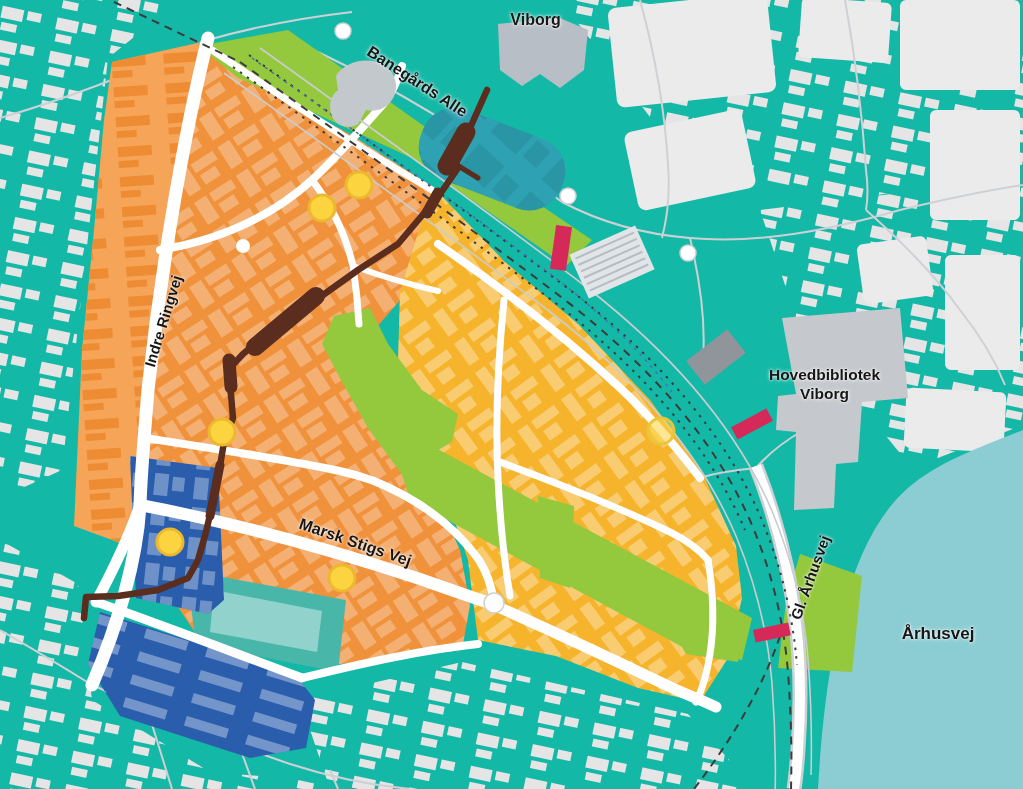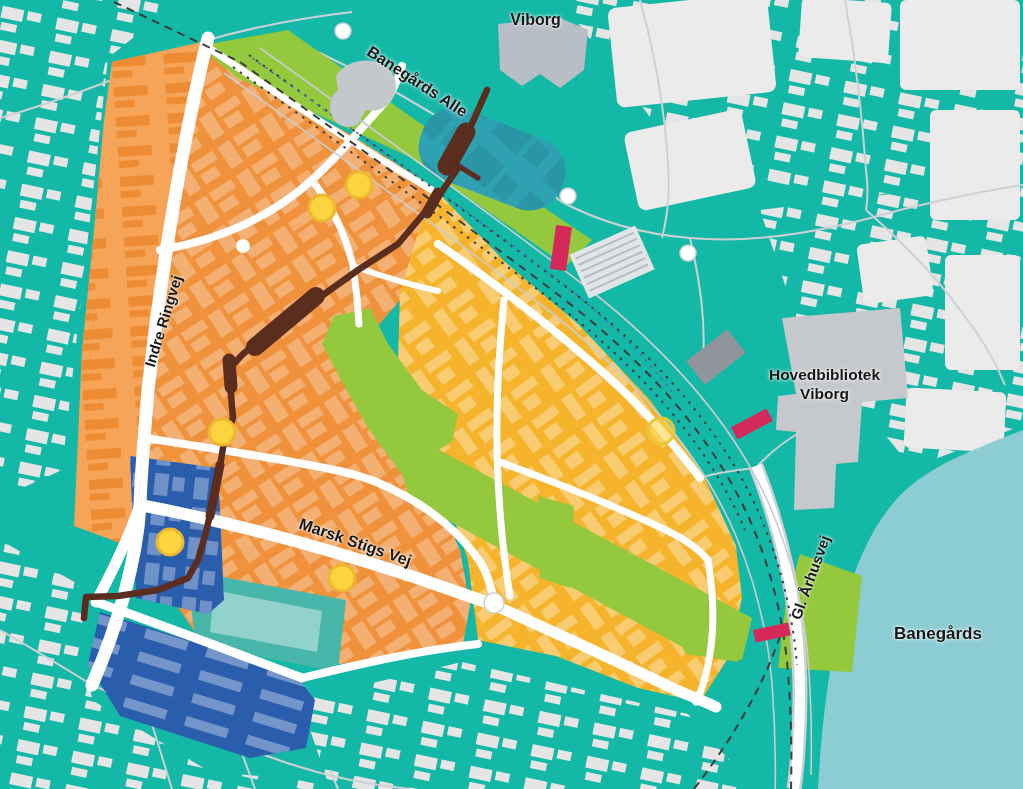--- a/index.html
+++ b/index.html
@@ -210,14 +210,14 @@
 
 <div class="maplabel rot" style="left:303px;top:514px;font-size:16px;transform:rotate(19deg);">Marsk Stigs Vej</div>
 
 <div class="maplabel lbl-center" style="left:742px;top:366px;width:165px;font-size:15.5px;">
   <div>Hovedbibliotek</div>
   <div>Viborg</div>
 </div>
 
 <div class="maplabel rot" style="left:787px;top:616px;font-size:15px;transform:rotate(-70deg);">Gl. Århusvej</div>
 
-<div class="maplabel lbl-center" style="left:868px;top:624px;width:140px;font-size:17px;">Banegårds</div>
+<div class="maplabel lbl-center" style="left:868px;top:624px;width:140px;font-size:17px;">Århusvej</div>
 </div>
 
 </body></html>

